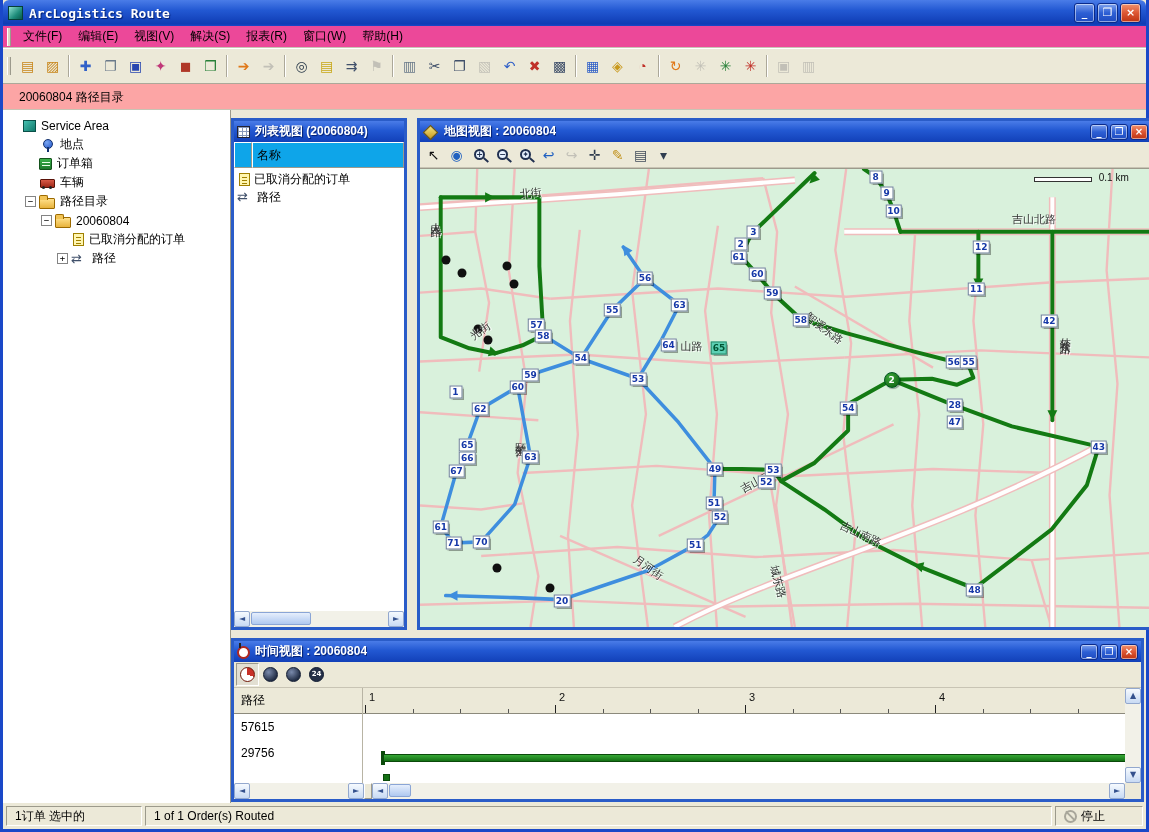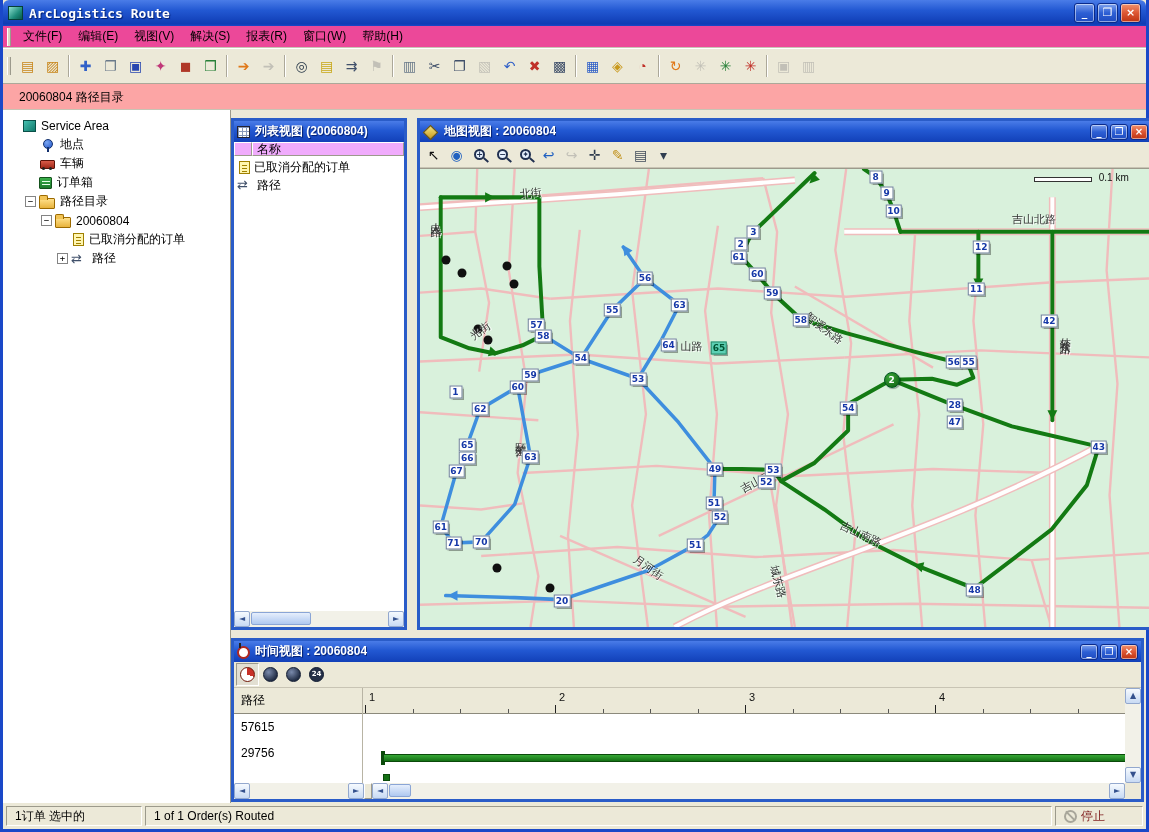--- a/index.html
+++ b/index.html
@@ -55,21 +55,21 @@
   .iw-title-text{margin-left:5px;text-shadow:1px 1px 1px #001E6E;white-space:nowrap;overflow:hidden}
   .iw-btns{margin-left:auto;display:flex;gap:2px}
   .iwbtn{width:18px;height:16px;border-radius:3px;text-align:center;font:bold 10px/14px "DejaVu Sans",sans-serif;color:#fff;
     background:linear-gradient(180deg,#7FA2EE,#2D5FD4 50%,#1F4BC0);box-shadow:inset 0 0 0 1px rgba(255,255,255,.5);border:1px solid #0A2A8A}
   .iwbtn.close{background:linear-gradient(180deg,#F0926E,#DD5633 50%,#BE3412)}
   .iw-toolbar{height:26px;display:flex;align-items:center;background:#ECE9D8;border-bottom:1px solid #C8C4B4;padding-left:2px;flex:none}
   .iw-toolbar .tb-btn{width:23px;height:23px}
 
   
   .list-win{left:0;top:8px;width:176px;height:512px}
-  .lv-head{display:flex;height:14px;background:#f0abfc;flex:none}
+  .lv-head{display:flex;height:26px;background:#0ea5e9;flex:none}
   .lv-cell{border:1px solid;border-color:#fff #9C9A8C #9C9A8C #fff;display:flex;align-items:center;padding-left:4px}
   .lv-cell0{width:18px}
   .lv-cell1{flex:1}
   .lv-body{flex:1;background:#fff;padding-top:2px;overflow:hidden}
   .lv-row{display:flex;align-items:center;height:18px;padding-left:3px;white-space:nowrap}
 
   
   .hscroll{height:16px;display:flex;flex:none;background:#F2F1E8}
   .sbtn{width:16px;height:16px;flex:none;background:linear-gradient(#F6FAFE,#C8DAF4);border:1px solid #93A8CE;border-radius:2px;
     color:#34518E;font:8px/14px "DejaVu Sans",sans-serif;text-align:center}
@@ -114,21 +114,21 @@
   .tl-partial{position:absolute;background:#147014;border:1px solid #0A4A0A}
   .tl-scrollrow{height:16px;display:flex;flex:none}
   .tl-scrollrow .hscroll.left{width:130px;flex:none}
   .tl-scrollrow .hscroll.right{flex:1}
 
   
   .statusbar{height:26px;display:flex;gap:3px;padding:3px 3px 2px;background:#ECE9D8}
   .sb-panel{border:1px solid;border-color:#9C9A8C #fff #fff #9C9A8C;padding:0 8px;line-height:18px;height:20px;white-space:nowrap}
   .sb-sel{width:136px}
   .sb-mid{flex:1}
-  .sb-stop{width:88px;display:flex;align-items:center;gap:4px;color:#7f1d1d}
+  .sb-stop{width:88px;display:flex;align-items:center;gap:4px;color:#000000}
   .stop-icon{position:relative;width:13px;height:13px;border:2px solid #A8A69A;border-radius:50%;flex:none}
   .stop-icon::after{content:"";position:absolute;left:-2px;top:3.5px;width:13px;height:2px;background:#A8A69A;transform:rotate(45deg)}
 
   
   .ic{position:relative;display:inline-block;width:16px;height:14px;margin-right:4px;flex:none}
   .ic-sa{width:13px;height:12px;background:linear-gradient(135deg,#46C0B0,#117A6C);border:1px solid #0A5048;margin-top:1px}
   .ic-pin::before{content:"";position:absolute;left:4px;top:1px;width:8px;height:8px;border-radius:50%;background:radial-gradient(circle at 35% 30%,#7AA6F2,#2356C8);border:1px solid #12306E}
   .ic-pin::after{content:"";position:absolute;left:8px;top:9px;width:2px;height:5px;background:#12306E}
   .ic-truck::before{content:"";position:absolute;left:1px;top:3px;width:13px;height:7px;background:linear-gradient(#D85A48,#A02818);border:1px solid #5A1208;border-radius:1px}
   .ic-truck::after{content:"";position:absolute;left:3px;top:10px;width:3px;height:3px;border-radius:50%;background:#222;box-shadow:7px 0 0 #222}
@@ -284,28 +284,28 @@
         </div>
         <div class="tree-row">
           <span style="width: 22px; flex: 0 0 auto;"></span>
           <span class="exp-space"></span>
           <span class="ic ic-pin"></span>
           <span class="tree-label">地点</span>
         </div>
         <div class="tree-row">
           <span style="width: 22px; flex: 0 0 auto;"></span>
           <span class="exp-space"></span>
+          <span class="ic ic-book"></span>
+          <span class="tree-label">订单箱</span>
+        </div>
+        <div class="tree-row">
+          <span style="width: 22px; flex: 0 0 auto;"></span>
+          <span class="exp-space"></span>
           <span class="ic ic-truck"></span>
           <span class="tree-label">车辆</span>
-        </div>
-        <div class="tree-row">
-          <span style="width: 22px; flex: 0 0 auto;"></span>
-          <span class="exp-space"></span>
-          <span class="ic ic-book"></span>
-          <span class="tree-label">订单箱</span>
         </div>
         <div class="tree-row">
           <span style="width: 22px; flex: 0 0 auto;"></span>
           <span class="expander">−</span>
           <span class="ic ic-folder"></span>
           <span class="tree-label">路径目录</span>
         </div>
         <div class="tree-row">
           <span style="width: 38px; flex: 0 0 auto;"></span>
           <span class="expander">−</span>

